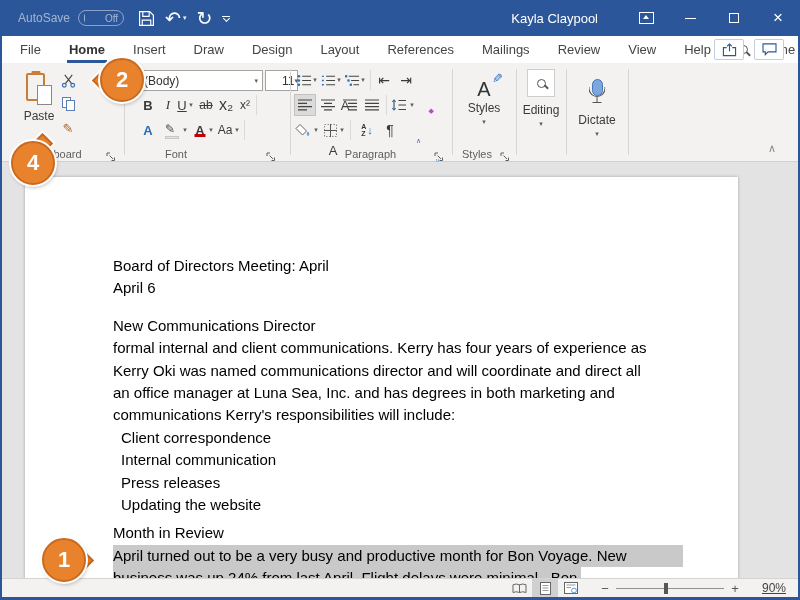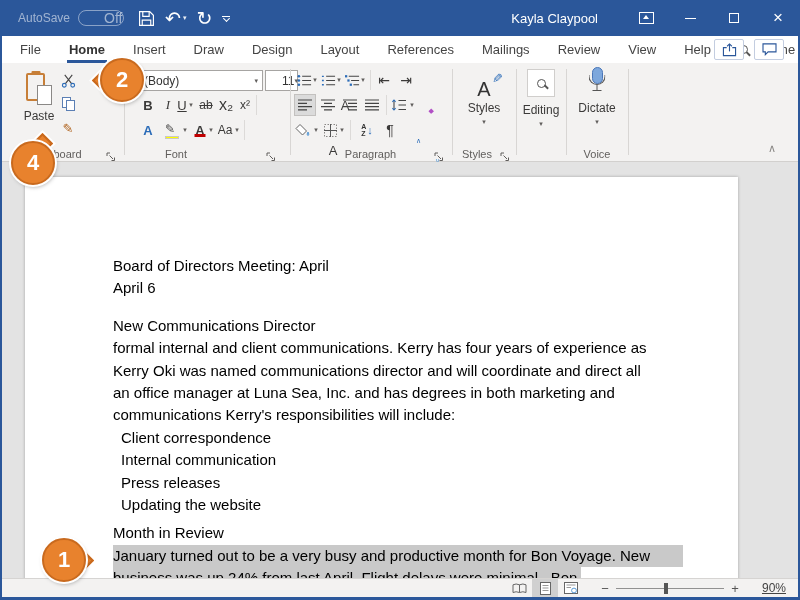--- a/index.html
+++ b/index.html
@@ -6,21 +6,21 @@
   html,body { width:800px; height:600px; }
   body { font-family:"Liberation Sans",sans-serif; position:relative; overflow:hidden; background:#fff; }
 
   
   .titlebar { position:absolute; left:0; top:0; width:800px; height:36px; background:#2b579a; display:flex; align-items:center; color:#fff; }
   .edge-l { position:absolute; left:0; top:36px; width:2px; height:564px; background:#2b579a; z-index:70; }
   .edge-r { position:absolute; right:0; top:36px; width:2px; height:564px; background:#2b579a; z-index:70; }
   .edge-b { position:absolute; left:0; bottom:0; width:800px; height:3px; background:#2b579a; z-index:70; }
 
   .autosave { color:rgba(255,255,255,.55); font-size:12px; margin-left:18px; }
-  .toggle { margin-left:8px; width:46px; height:16px; border:1px solid rgba(255,255,255,.45); border-radius:8px; display:flex; align-items:center; color:rgba(255,255,255,.55); font-size:14px; padding:0 5px; gap:20px; }
+  .toggle { margin-left:8px; width:46px; height:16px; border:1px solid rgba(255,255,255,.45); border-radius:8px; display:flex; align-items:center; color:rgba(255,255,255,.55); font-size:10px; padding:0 5px; gap:20px; }
   .toggle .dot { width:8px; height:8px; border-radius:50%; background:rgba(255,255,255,.55); }
   .qat { display:flex; align-items:center; margin-left:14px; gap:10px; }
   .qat .btn { display:flex; align-items:center; justify-content:center; color:#fff; }
   .uglyph { font-size:19px; line-height:1; }
   .tinycaret { font-size:7px; margin-left:2px; color:rgba(255,255,255,.9); }
   .qat-custom { display:flex; flex-direction:column; align-items:center; gap:1px; }
   .qat-custom .bar { width:8px; height:1px; background:#fff; }
   .qat-custom .chev { width:5px; height:5px; border-right:1px solid #fff; border-bottom:1px solid #fff; transform:rotate(45deg); margin-top:-2px; }
   .doc-title { position:absolute; left:0; right:0; text-align:center; font-size:13px; color:#fff; pointer-events:none; }
   .tb-right { position:absolute; right:0; top:0; height:36px; display:flex; align-items:center;justify-content:flex-end; }
@@ -411,21 +411,21 @@
     <div class="bigbtn" style="left:4px;top:6px;width:42px;">
       <div class="edit-ic">
         <span class="mag"></span>
       </div>
       <span style="margin-top:6px;">Editing</span>
       <span class="bcaret">▾</span>
     </div>
   </div>
   <div class="gdiv" style="left:564px;"></div>
 
-  <div style="position:absolute;left:564px;top:0;width:62px;height:99px;">
+  <div style="position:absolute;left:564px;top:12px;width:62px;height:99px;">
     <div class="bigbtn" style="left:6px;top:4px;width:50px;">
       <div class="micwrap">
         <div class="miccap"></div>
           <div class="micarc"></div>
           <div class="micstand"></div>
           <div class="micbase"></div>
       </div>
       <span style="margin-top:2px;">Dictate</span>
       <span class="bcaret">▾</span>
     </div>
@@ -443,21 +443,21 @@
     <div class="dline gap15">New Communications Director</div>
     <div class="dline">formal internal and client communications. Kerry has four years of experience as</div>
     <div class="dline">Kerry Oki was named communications director and will coordinate and direct all</div>
     <div class="dline">an office manager at Luna Sea, Inc. and has degrees in both marketing and</div>
     <div class="dline">communications Kerry's responsibilities will include:</div>
     <div class="dline indent">Client correspondence</div>
     <div class="dline indent">Internal communication</div>
     <div class="dline indent">Press releases</div>
     <div class="dline indent">Updating the website</div>
     <div class="dline gap6">Month in Review</div>
-    <div class="dline sel-full">January turned out to be a very busy and productive month for Bon Voyage. New</div>
+    <div class="dline sel-full">April turned out to be a very busy and productive month for Bon Voyage. New</div>
     <div class="dline"><span class="sel-fit">business was up 24% from last April. Flight delays were minimal.  Bon</span></div>
   </div>
 </div>
 
 <div class="statusbar">
   <div class="viewbtn">
     <svg class="icon-svg" width="15" height="11" viewBox="0 0 15 11" fill="none" stroke="#666" stroke-width="1">
       <path d="M1 1.8 Q4 0.2 7.5 1.8 Q11 0.2 14 1.8 V9.5 Q11 8 7.5 9.5 Q4 8 1 9.5 Z"></path>
         <path d="M7.5 1.8 V9.5"></path>
     </svg>

